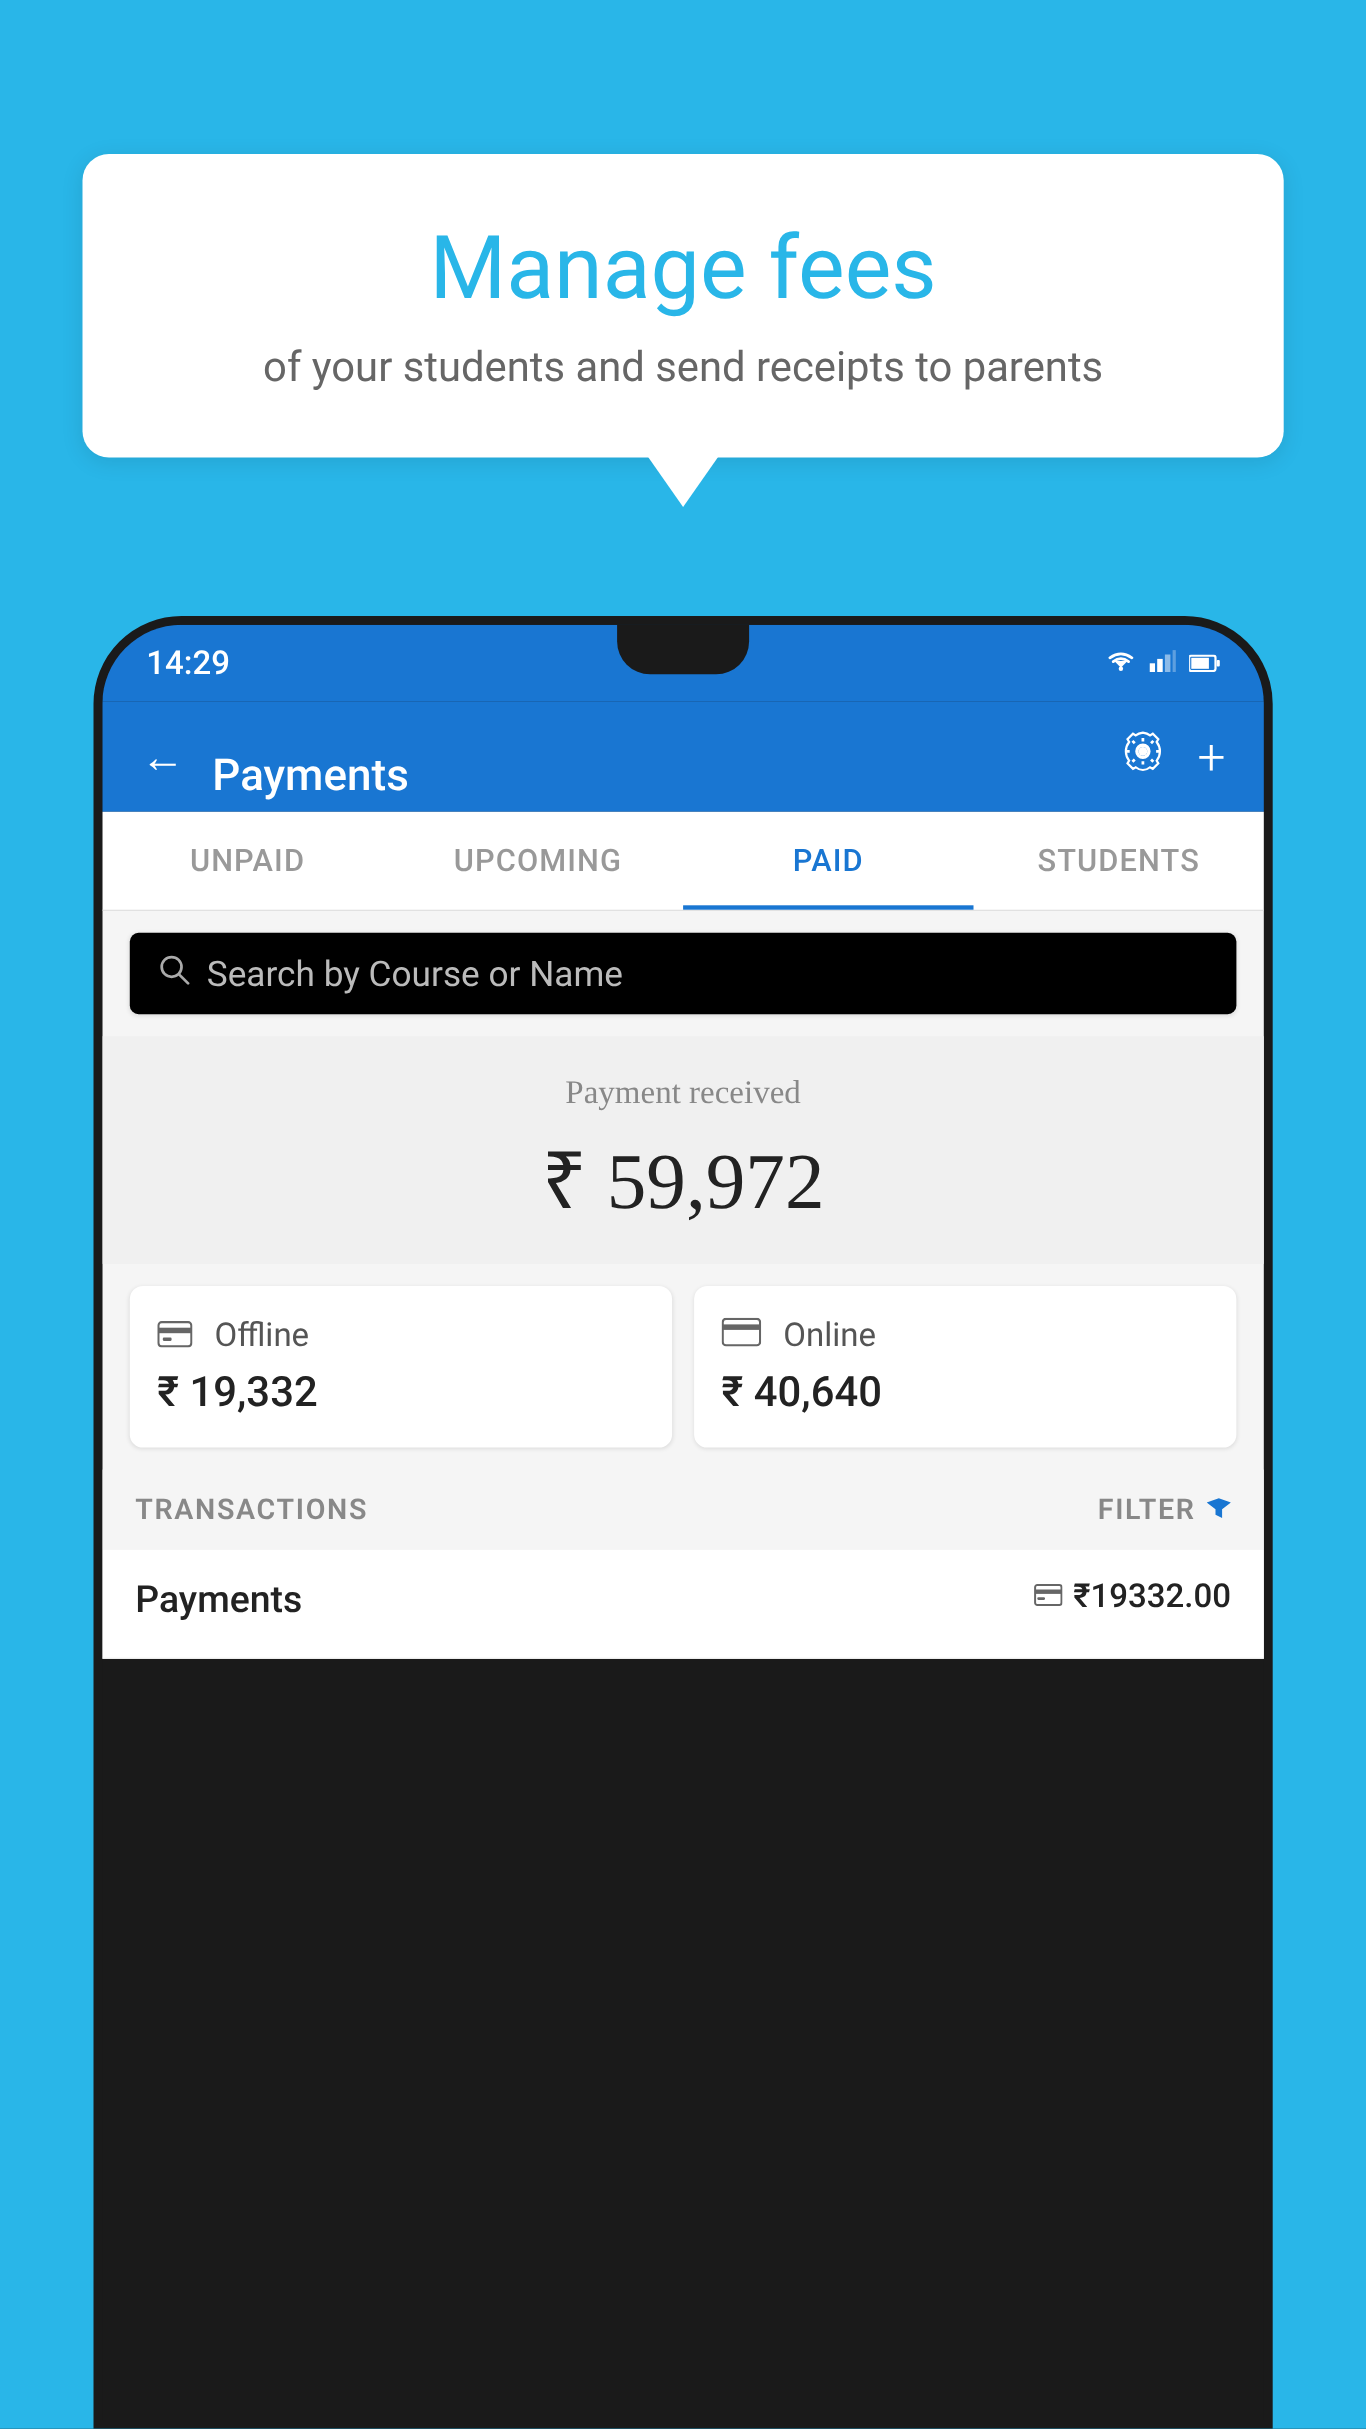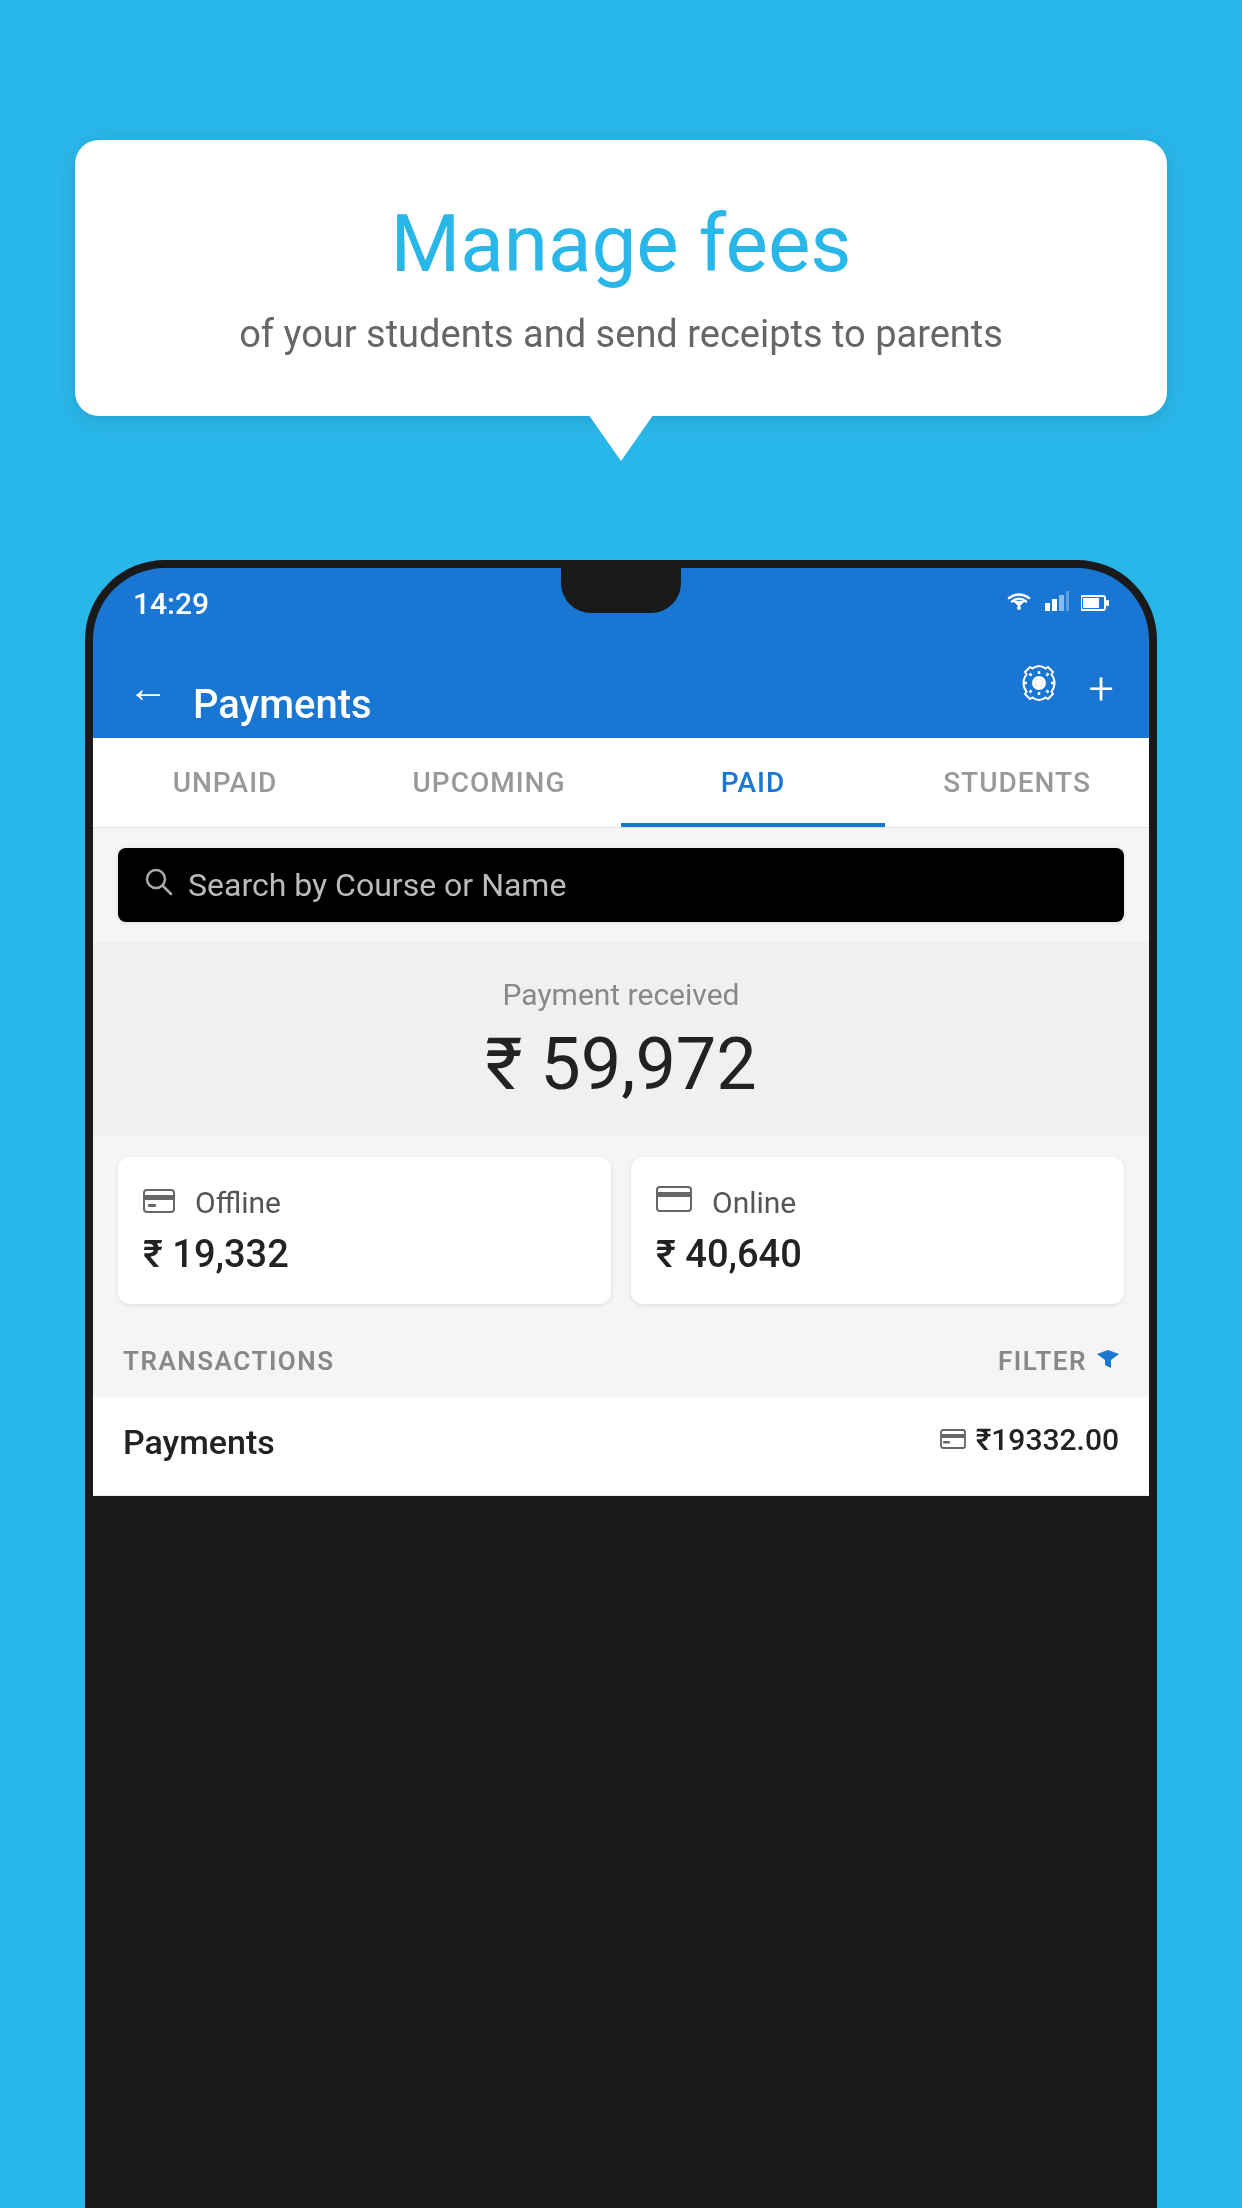--- a/index.html
+++ b/index.html
@@ -216,20 +216,21 @@
       font-size: 32px;
       color: #bbb;
     }
 
     
     .payment-received {
       background: #f0f0f0;
       margin: 10px 0;
       padding: 35px 25px 30px;
       text-align: center;
+      font-family: Liberation Serif, serif;
     }
 
     .payment-received-label {
       font-size: 30px;
       color: #888;
       margin-bottom: 10px;
     }
 
     .payment-amount {
       font-size: 72px;

